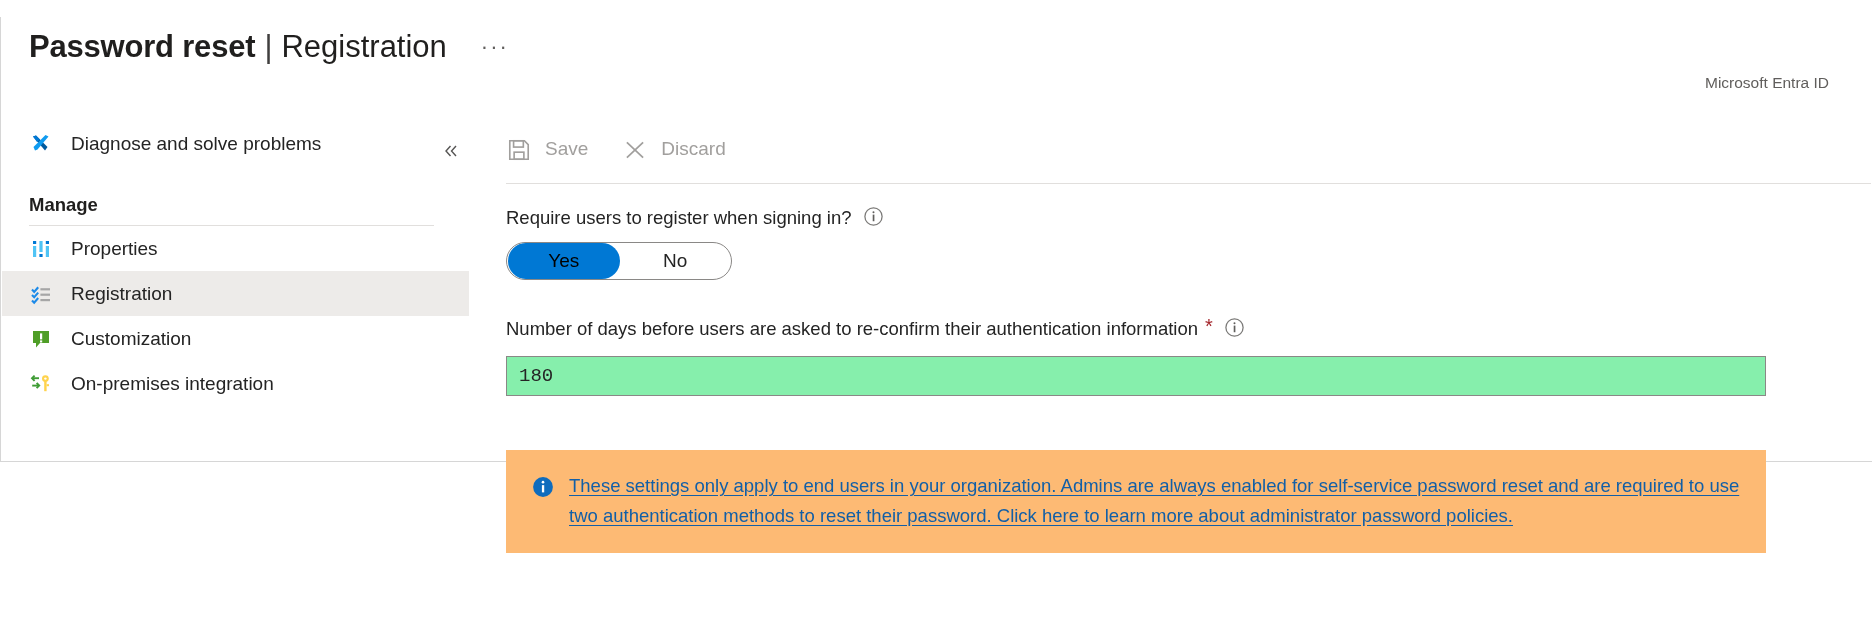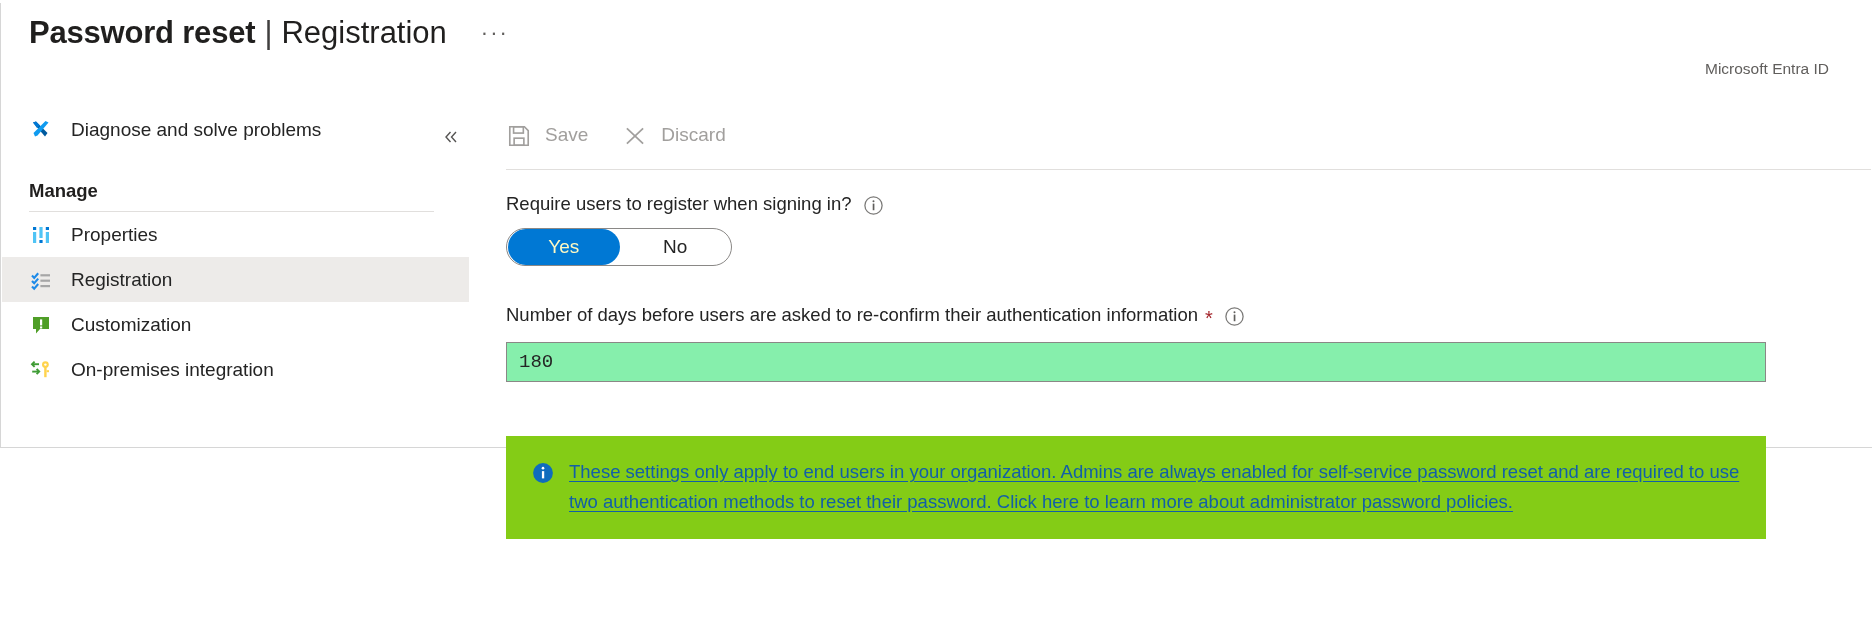--- a/index.html
+++ b/index.html
@@ -9,21 +9,21 @@
   }
   body {
     width: 1872px; height: 629px;
     font-family: "Liberation Sans", "DejaVu Sans", sans-serif;
     color: #1b1a19;
     overflow: hidden;
     position: relative;
   }
   .page {
     position: absolute;
-    left: 0; top: 3px;
+    left: 0; top: 17px;
     width: 1872px; height: 445px;
     background: #ffffff;
     border-left: 1px solid #d6d6d6;
     border-bottom: 1px solid #d6d6d6;
   }
 
   
   .header {
     position: absolute;
     left: 28px; top: 0;
@@ -164,21 +164,21 @@
 
   .form {
     padding-left: 37px;
     padding-top: 22px;
   }
   .field-label {
     font-size: 18.5px;
     color: #242424;
     line-height: 24px;
     display: flex;
-    align-items: flex-end;
+    align-items: flex-start;
     white-space: nowrap;
   }
   .req-star {
     color: #a4262c;
     font-size: 20px;
     margin-left: 7px;
     line-height: 18px;
   }
   .info-glyph {
     display: inline-flex;
@@ -204,21 +204,21 @@
     display: flex;
     align-items: center;
     justify-content: center;
     font-size: 19px;
     color: #242424;
     border-radius: 18px;
     cursor: pointer;
   }
   .toggle-opt.on {
     background: #0078d4;
-    color: #fef9c3;
+    color: #000000;
     font-weight: 400;
     margin-left: 1px;
   }
 
   .field-block { margin-top: 37px; }
 
   .text-input {
     margin-top: 15px;
     width: 1260px;
     height: 40px;
@@ -231,21 +231,21 @@
     line-height: 38px;
     display: flex;
     align-items: center;
     cursor: text;
   }
 
   
   .banner {
     margin-top: 54px;
     width: 1260px;
-    background: #84cc16;
+    background: #fdba74;
     display: flex;
     align-items: flex-start;
     padding: 21px 24px 22px 26px;
     gap: 15px;
   }
   .banner-text {
     font-size: 18.5px;
     line-height: 30px;
     color: #125fa7;
     text-decoration: underline;

